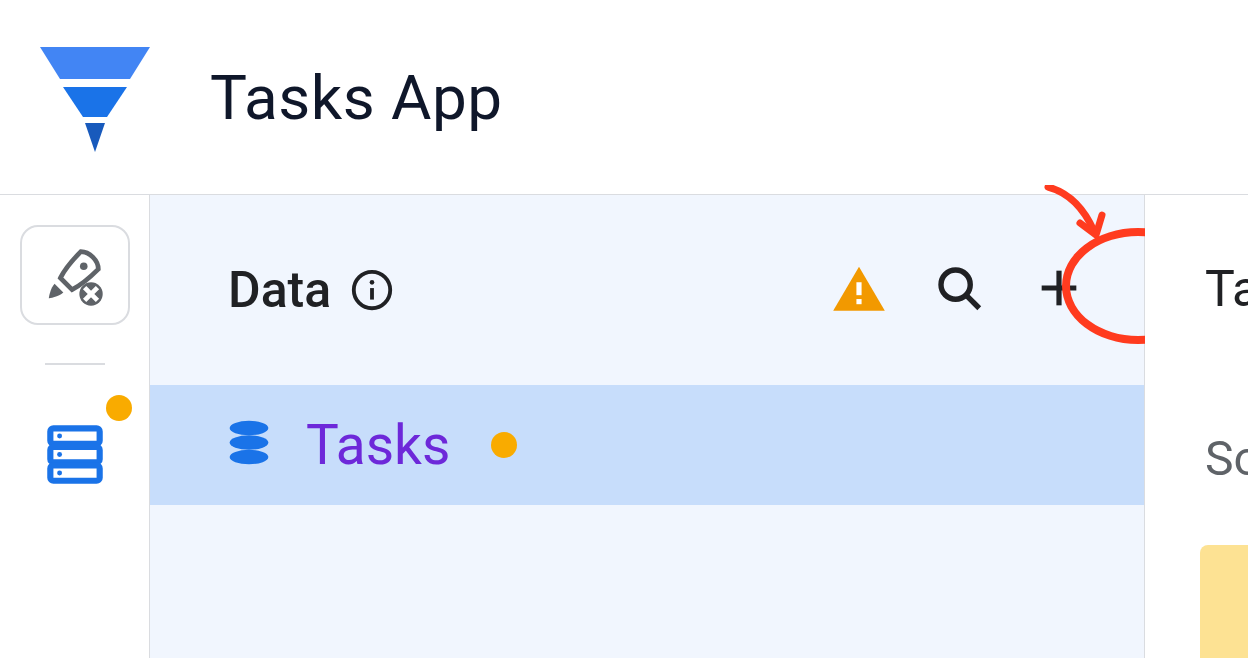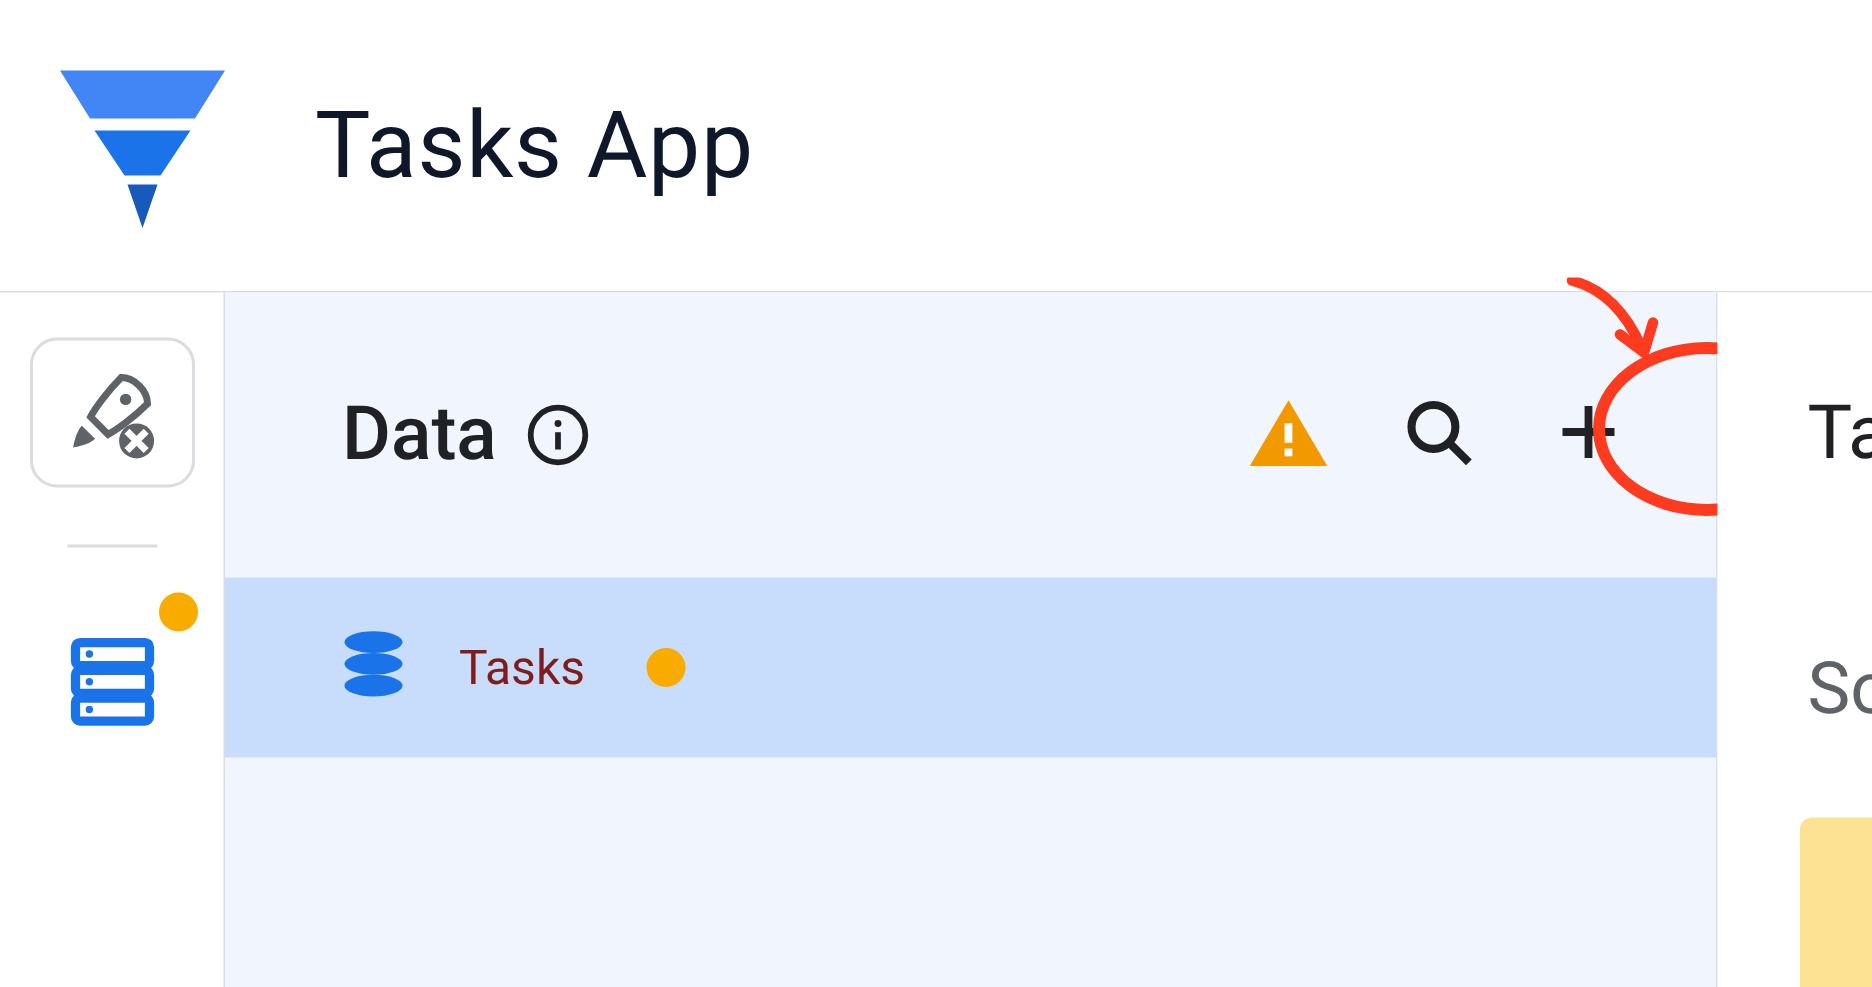--- a/index.html
+++ b/index.html
@@ -161,23 +161,23 @@
     background: #c7ddfb;
     cursor: pointer;
   }
   .table-icon {
     width: 58px;
     height: 58px;
     margin-right: 28px;
     flex-shrink: 0;
   }
   .table-name {
-    font-size: 32px;
+    font-size: 55px;
     font-weight: 400;
-    color: #7f1d1d;
+    color: #6d28d9;
     margin-right: 41px;
   }
   .row-badge {
     width: 26px;
     height: 26px;
     border-radius: 50%;
     background: #f9ab00;
   }
 
   

